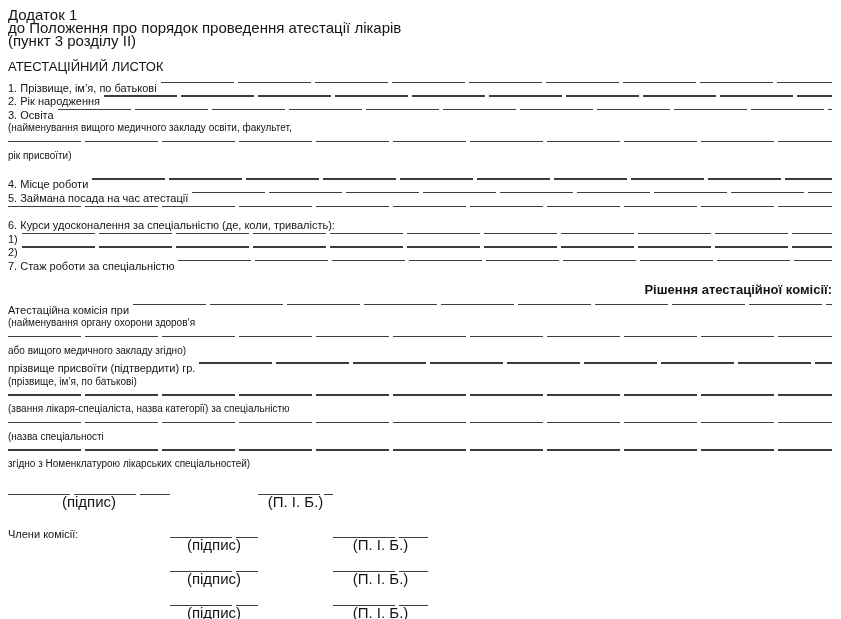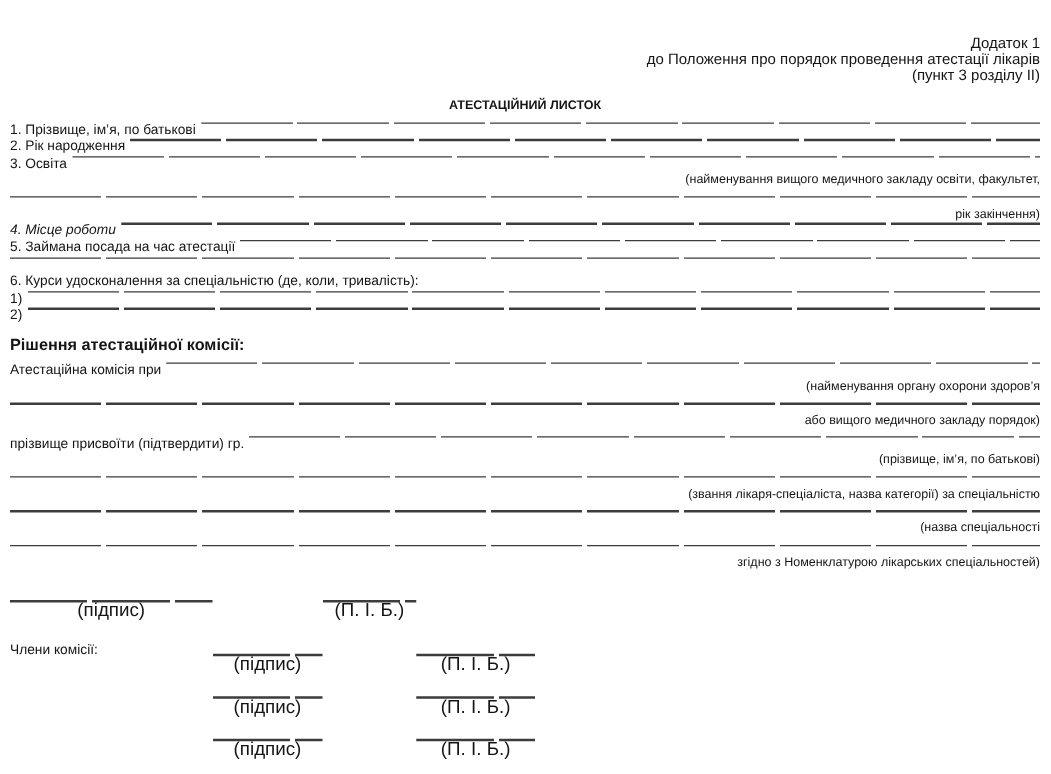--- a/index.html
+++ b/index.html
@@ -7,34 +7,34 @@
   .page {
     position:relative;
     width:841px; height:619px;
     background:#fff;
     color:#151515;
     font-family:"Liberation Sans", sans-serif;
     font-size:11px;
     padding:8px 9px 0 8px;
     overflow:hidden;
   }
-  .doc-header { text-align:right; font-size:12px; line-height:13.2px;margin-top:20px; }
-  .doc-title  { text-align:center; font-weight:bold; font-size:10px; margin-top:11px; margin-bottom:8px; }
+  .doc-header { text-align:left; font-size:15px; line-height:13.2px; }
+  .doc-title  { font-weight:normal; font-size:13px; margin-top:11px; margin-bottom:8px; }
 
   .row { display:flex; align-items:flex-start; height:13.6px; }
   .row.textonly { display:block; }
   .lbl { white-space:nowrap; padding-right:4px; line-height:13px; }
   .fill {
     flex:1; height:1.5px; margin-bottom:1px;
     background:repeating-linear-gradient(to right,#3c3c3c 0 73px, transparent 73px 77px);
   }
   .fullrow { height:9px; margin-top:6px; }
-  .caption { text-align:right; font-size:10px; line-height:12.5px; }
+  .caption { text-align:left; font-size:10px; line-height:12.5px; }
 
-  .sec-title { text-align:left; font-weight:bold; font-size:13px; margin:8px 0 7px 0; }
+  .sec-title { text-align:right; font-weight:bold; font-size:13px; margin:8px 0 7px 0; }
 
   .sig-block { margin-top:23px; }
   .sig-row {
     display:grid;
     grid-template-columns:162px 88px 75px 95px 1fr;
     align-items:end;
     margin-bottom:19px;
   }
   .sig-label { font-size:11px; line-height:13px; margin-bottom:11px; }
   .sig-cell  { }
@@ -66,23 +66,23 @@
     <span class="fill"></span>
   </div>
   <div class="row">
     <span class="lbl">3. Освіта</span>
     <span class="fill"></span>
   </div>
   <div class="caption">(найменування вищого медичного закладу освіти, факультет,</div>
   <div class="row fullrow">
     <span class="fill"></span>
   </div>
-  <div class="caption">рік закінчення)</div>
+  <div class="caption">рік присвоїти)</div>
 
-  <div class="row" style="margin-top:0;font-style:italic;">
+  <div class="row" style="margin-top:16px;">
     <span class="lbl">4. Місце роботи</span>
     <span class="fill"></span>
   </div>
   <div class="row">
     <span class="lbl">5. Займана посада на час атестації</span>
     <span class="fill"></span>
   </div>
   <div class="row">
     <span class="fill"></span>
   </div>
@@ -91,32 +91,36 @@
     <span class="lbl">6. Курси удосконалення за спеціальністю (де, коли, тривалість):</span>
   </div>
   <div class="row">
     <span class="lbl">1)</span>
     <span class="fill"></span>
   </div>
   <div class="row">
     <span class="lbl">2)</span>
     <span class="fill"></span>
   </div>
+  <div class="row">
+    <span class="lbl">7. Стаж роботи за спеціальністю</span>
+    <span class="fill"></span>
+  </div>
 
   <div class="sec-title">Рішення атестаційної комісії:</div>
 
   <div class="row">
     <span class="lbl">Атестаційна комісія при</span>
     <span class="fill"></span>
   </div>
   <div class="caption">(найменування органу охорони здоров’я</div>
   <div class="row fullrow">
     <span class="fill"></span>
   </div>
-  <div class="caption">або вищого медичного закладу порядок)</div>
+  <div class="caption">або вищого медичного закладу згідно)</div>
 
   <div class="row" style="margin-top:5px;">
     <span class="lbl">прізвище присвоїти (підтвердити) гр.</span>
     <span class="fill"></span>
   </div>
   <div class="caption">(прізвище, ім’я, по батькові)</div>
   <div class="row fullrow">
     <span class="fill"></span>
   </div>
   <div class="caption">(звання лікаря-спеціаліста, назва категорії) за спеціальністю</div>

